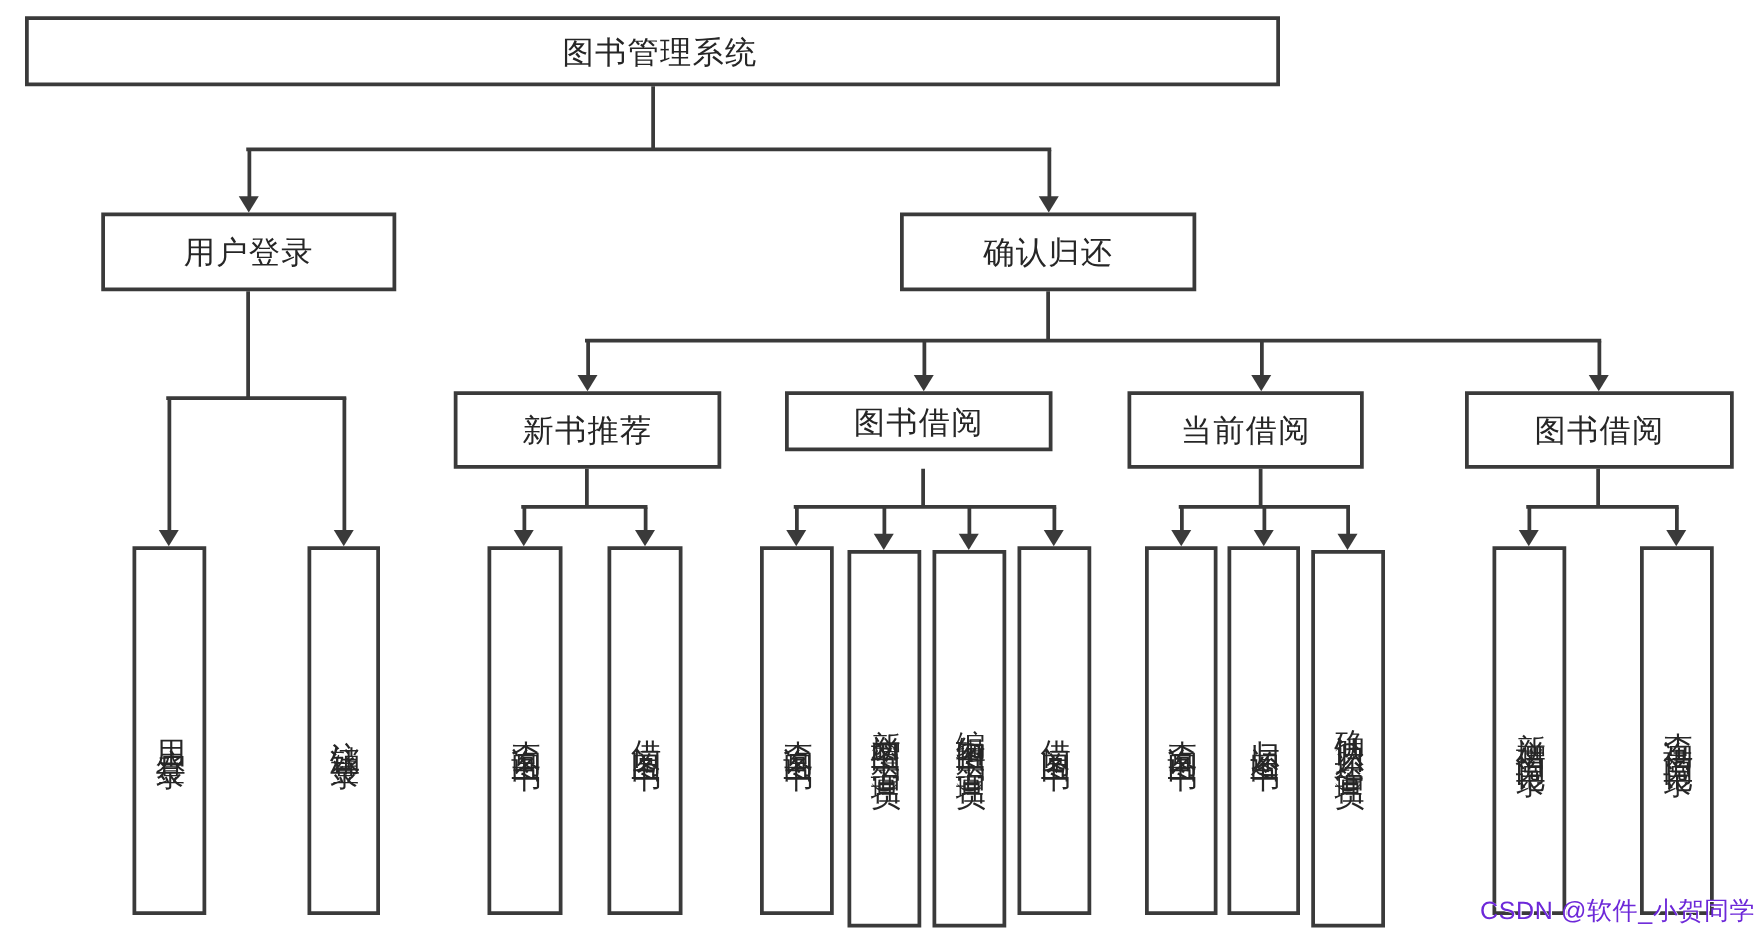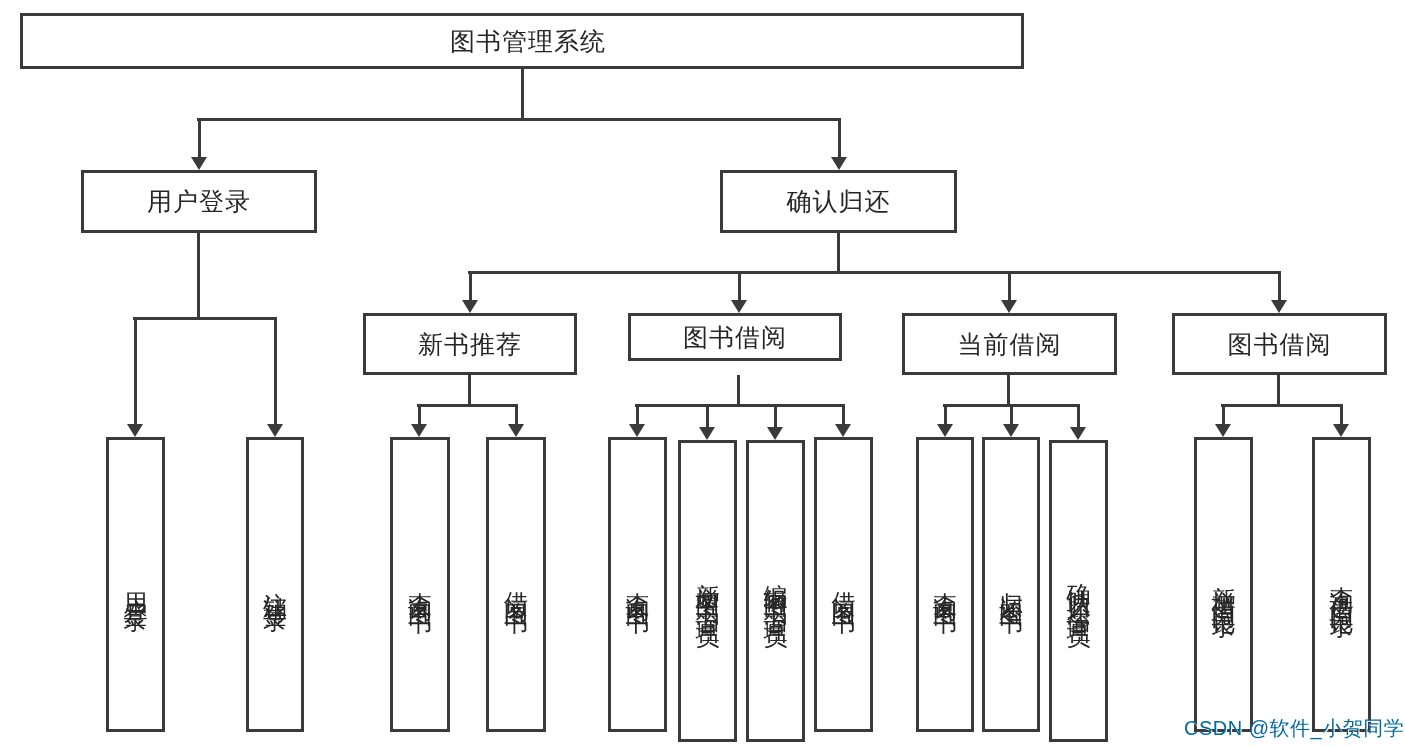--- a/index.html
+++ b/index.html
@@ -53,21 +53,21 @@
     height: 0;
     border-left: 8px solid transparent;
     border-right: 8px solid transparent;
     border-top: 13px solid #3a3a3a;
   }
   #watermark {
     position: absolute;
     left: 1184px;
     top: 715px;
     font-size: 20px;
-    color: #0369a1;
+    color: #6d28d9;
     letter-spacing: 0.5px;
     white-space: nowrap;
     text-shadow: 1px 1px 0 #ffffff;
   }
 </style>
 </head>
 <body>
 
 <div id="canvas">
   <div id="nodes-layer">
@@ -79,21 +79,21 @@
       </div>
       <div class="node h" style="left: 720px; top: 170px; width: 237px; height: 63px;">
         <span class="htext">确认归还</span>
       </div>
       <div class="node h" style="left: 363px; top: 313px; width: 214px; height: 62px;">
         <span class="htext">新书推荐</span>
       </div>
       <div class="node h" style="left: 628px; top: 313px; width: 214px; height: 48px;">
         <span class="htext">图书借阅</span>
       </div>
-      <div class="node h" style="left: 902px; top: 313px; width: 215px; height: 62px; font-family: Liberation Mono, monospace;">
+      <div class="node h" style="left: 902px; top: 313px; width: 189px; height: 62px; font-family: Liberation Mono, monospace;">
         <span class="htext">当前借阅</span>
       </div>
       <div class="node h" style="left: 1172px; top: 313px; width: 215px; height: 62px;">
         <span class="htext">图书借阅</span>
       </div>
       <div class="node v" style="left: 106px; top: 437px; width: 59px; height: 295px;">
         <span class="vtext">用户登录</span>
       </div>
       <div class="node v" style="left: 246px; top: 437px; width: 58px; height: 295px;">
         <span class="vtext">注销登录</span>

